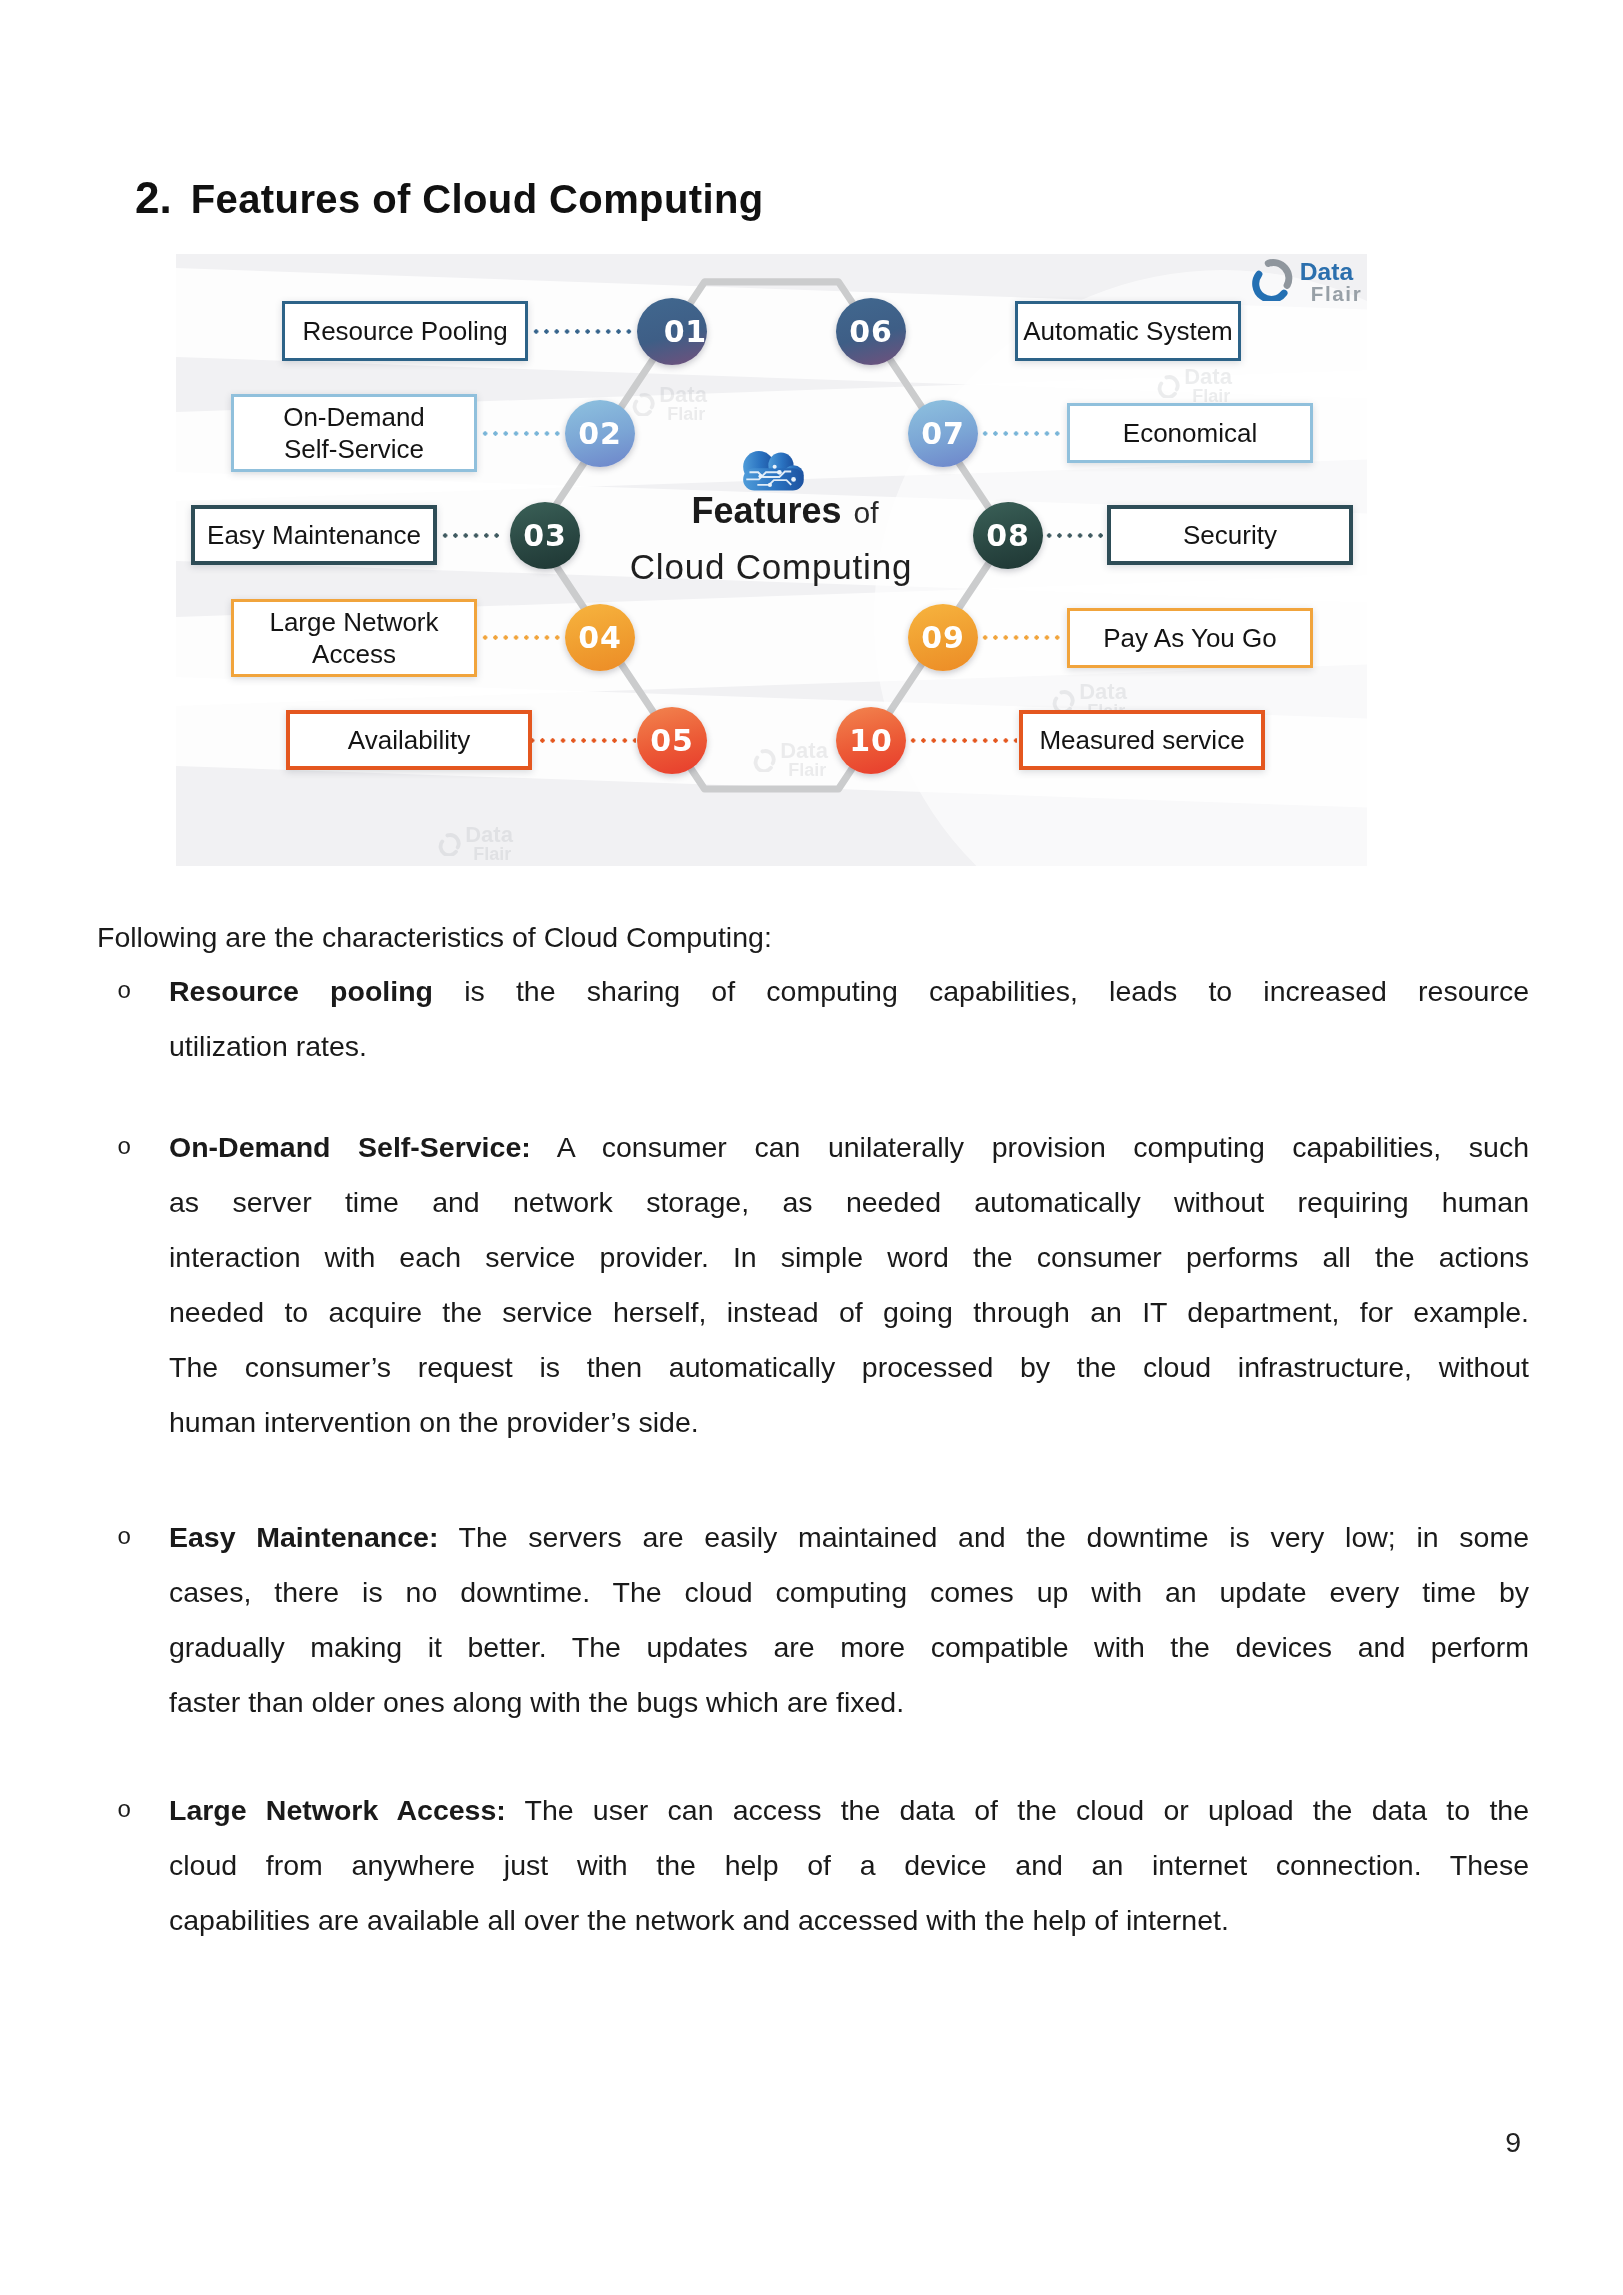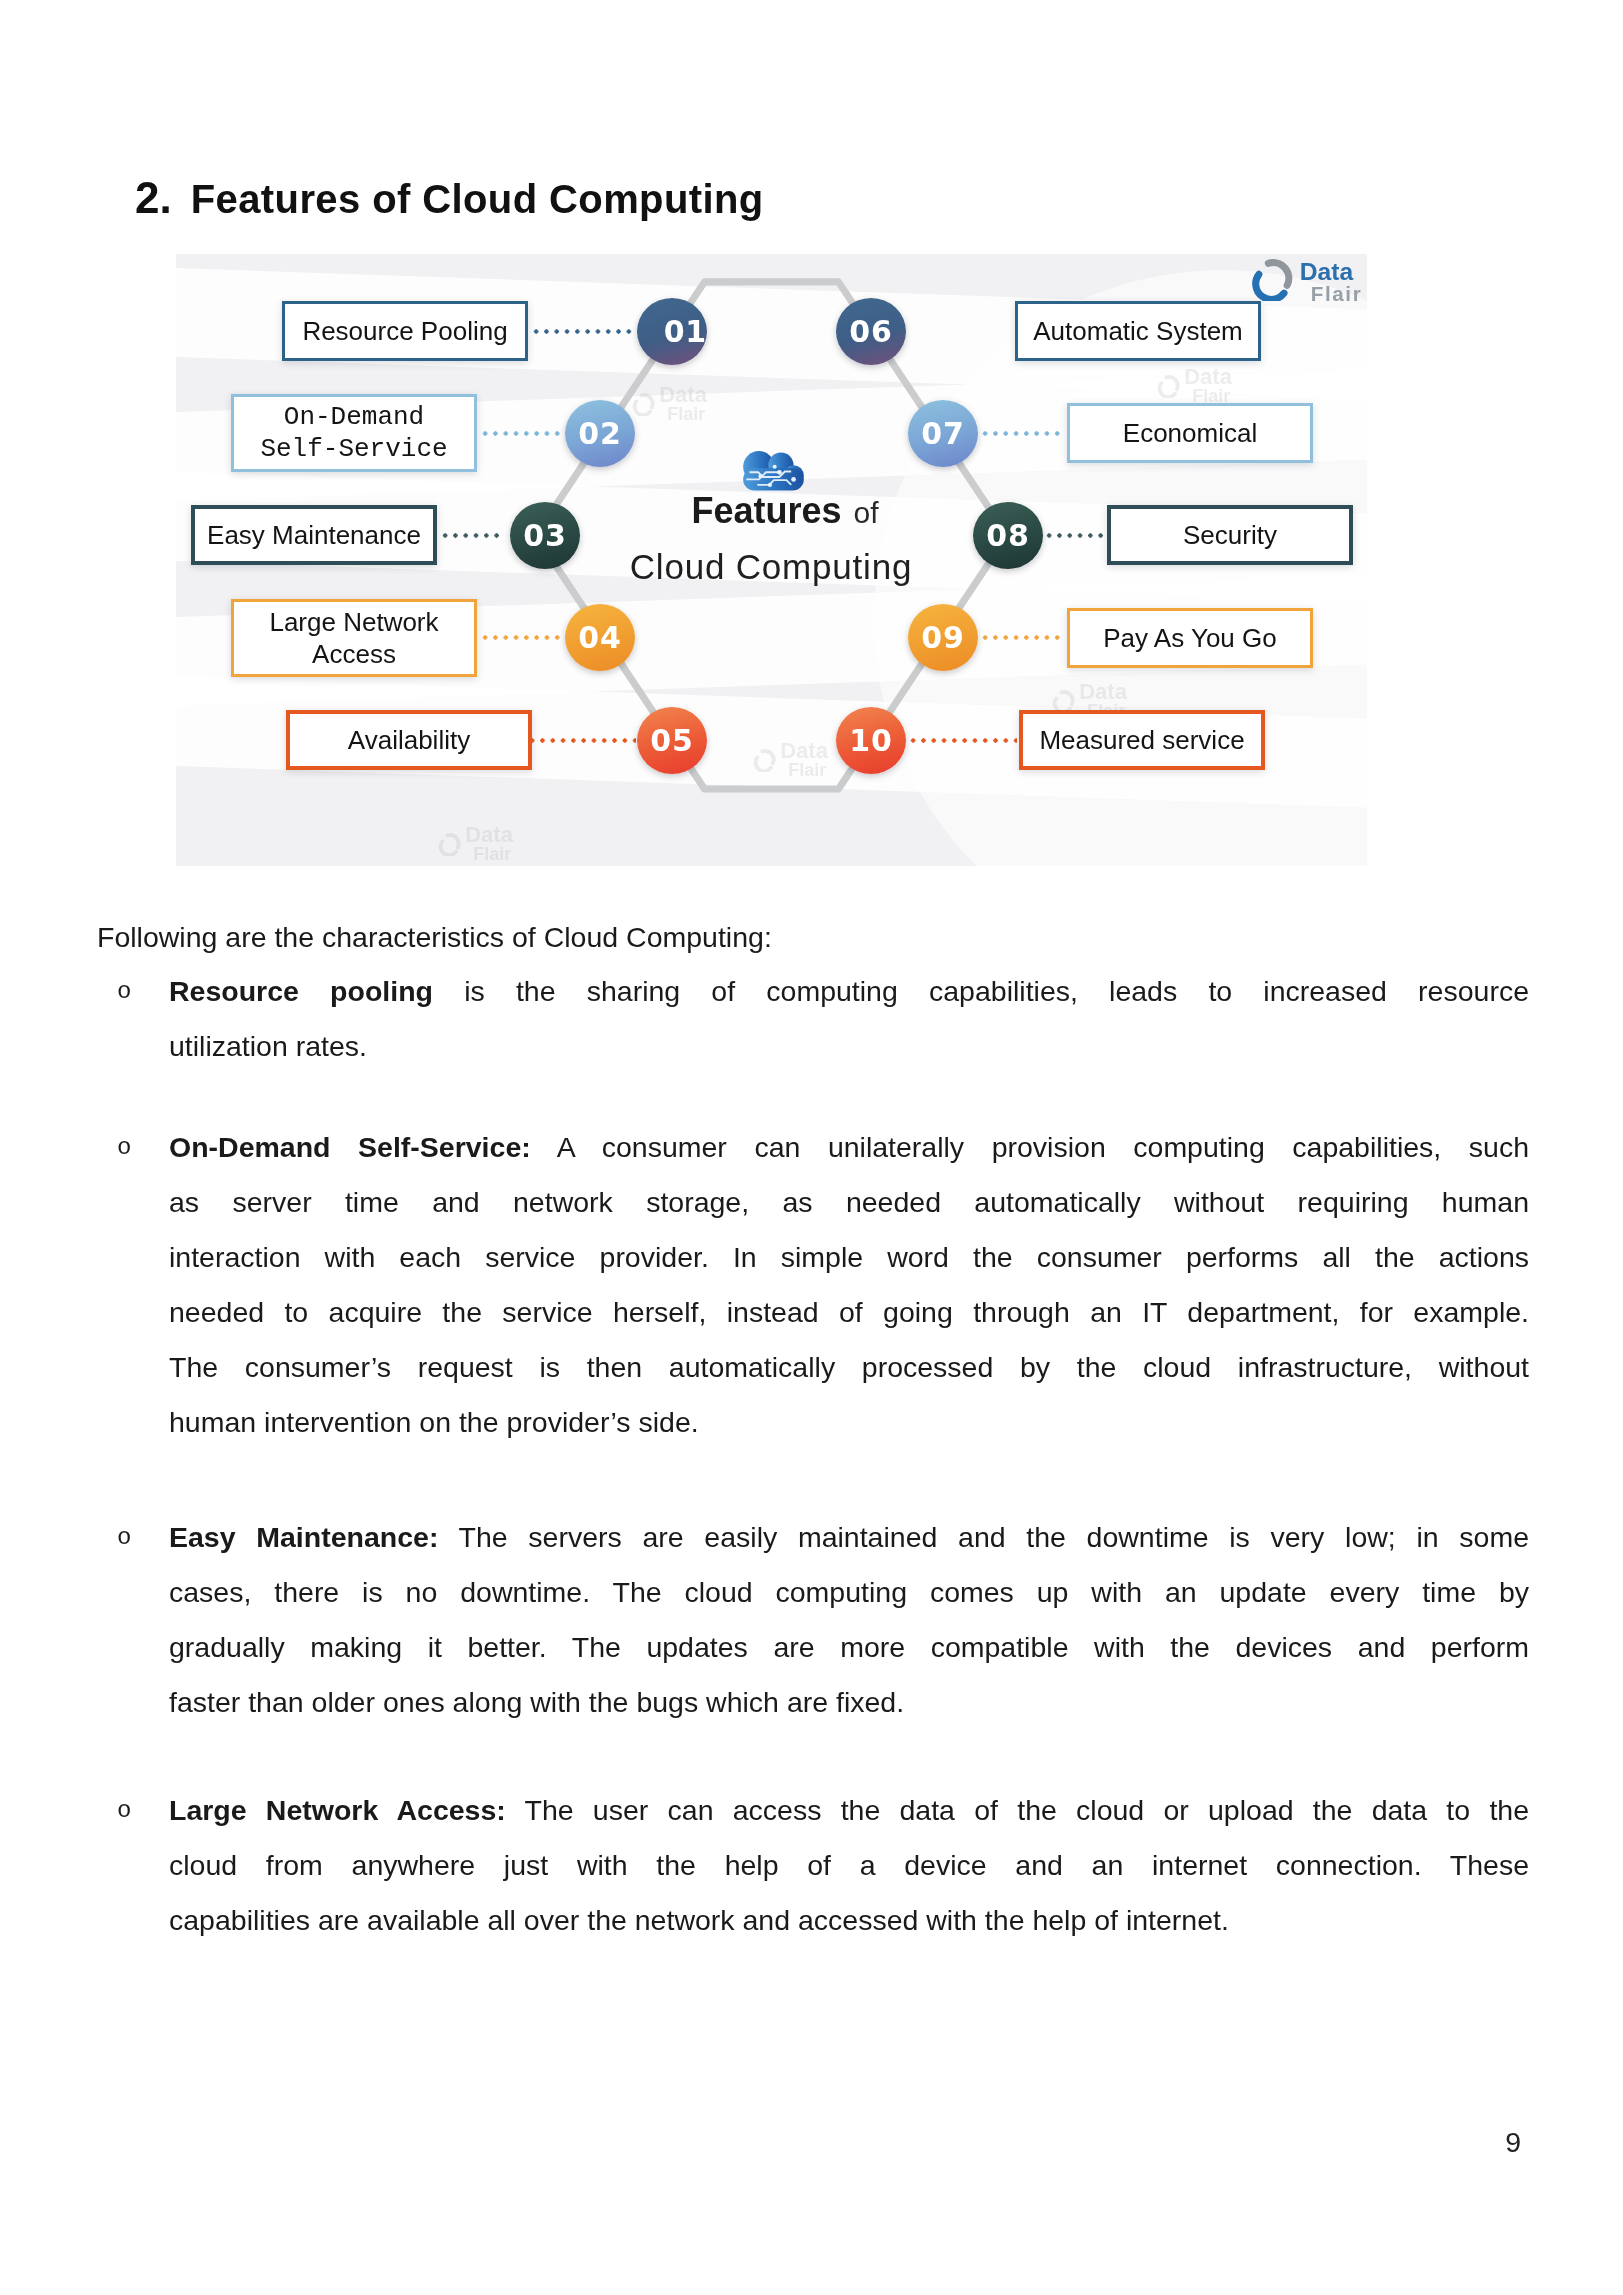--- a/index.html
+++ b/index.html
@@ -170,21 +170,21 @@
           <span class="w2">Flair</span>
         </span>
       </div>
       <div class="fbox" style="left: 106px; top: 47px; width: 246px; height: 60px; border: 3.2px solid rgb(45, 99, 136);">
         <div class="lbl">Resource Pooling</div>
       </div>
       <div class="dots" style="left: 355px; top: 75px; width: 105px; background-image: radial-gradient(circle, rgb(54, 100, 140) 1.9px, rgba(0, 0, 0, 0) 2.3px);"></div>
       <div class="fcircle" style="left: 461px; top: 44px; background: linear-gradient(165deg, rgb(65, 104, 143) 0%, rgb(62, 94, 134) 55%, rgb(115, 80, 124) 100%); justify-content: flex-end;">
         <span>01</span>
       </div>
-      <div class="fbox" style="left: 55px; top: 140px; width: 246px; height: 78px; border: 3.2px solid rgb(144, 192, 220); font-family: Liberation Mono, monospace;">
+      <div class="fbox" style="left: 55px; top: 140px; width: 246px; height: 78px; border: 3.2px solid rgb(144, 192, 220);">
         <div class="lbl">On-Demand</div>
         <div class="lbl">Self-Service</div>
       </div>
       <div class="dots" style="left: 304px; top: 177px; width: 84px; background-image: radial-gradient(circle, rgb(121, 181, 216) 1.9px, rgba(0, 0, 0, 0) 2.3px);"></div>
       <div class="fcircle" style="left: 389px; top: 146px; background: linear-gradient(165deg, rgb(142, 194, 223) 0%, rgb(123, 165, 213) 55%, rgb(109, 132, 202) 100%);">
         <span>02</span>
       </div>
       <div class="fbox" style="left: 15px; top: 251px; width: 246px; height: 60px; border: 4px solid rgb(46, 77, 87);">
         <div class="lbl">Easy Maintenance</div>
       </div>
@@ -200,21 +200,21 @@
       <div class="fcircle" style="left: 389px; top: 350px; background: linear-gradient(165deg, rgb(247, 180, 63) 0%, rgb(240, 158, 48) 55%, rgb(236, 139, 38) 100%);">
         <span>04</span>
       </div>
       <div class="fbox" style="left: 110px; top: 456px; width: 246px; height: 60px; border: 4px solid rgb(228, 87, 31);">
         <div class="lbl">Availability</div>
       </div>
       <div class="dots" style="left: 351px; top: 484px; width: 109px; background-image: radial-gradient(circle, rgb(228, 87, 31) 1.9px, rgba(0, 0, 0, 0) 2.3px);"></div>
       <div class="fcircle" style="left: 461px; top: 453px; background: linear-gradient(165deg, rgb(242, 133, 79) 0%, rgb(236, 90, 54) 55%, rgb(231, 59, 44) 100%);">
         <span>05</span>
       </div>
-      <div class="fbox" style="left: 839px; top: 47px; width: 246px; height: 60px; border: 3.2px solid rgb(45, 99, 136);">
+      <div class="fbox" style="left: 839px; top: 47px; width: 226px; height: 60px; border: 3.2px solid rgb(45, 99, 136);">
         <div class="lbl">Automatic System</div>
       </div>
       <div class="fcircle" style="left: 660px; top: 44px; background: linear-gradient(165deg, rgb(65, 104, 143) 0%, rgb(62, 94, 134) 55%, rgb(115, 80, 124) 100%);">
         <span>06</span>
       </div>
       <div class="fbox" style="left: 891px; top: 149px; width: 246px; height: 60px; border: 3.2px solid rgb(144, 192, 220);">
         <div class="lbl">Economical</div>
       </div>
       <div class="dots" style="left: 804px; top: 177px; width: 84px; background-image: radial-gradient(circle, rgb(121, 181, 216) 1.9px, rgba(0, 0, 0, 0) 2.3px);"></div>
       <div class="fcircle" style="left: 732px; top: 146px; background: linear-gradient(165deg, rgb(142, 194, 223) 0%, rgb(123, 165, 213) 55%, rgb(109, 132, 202) 100%);">

